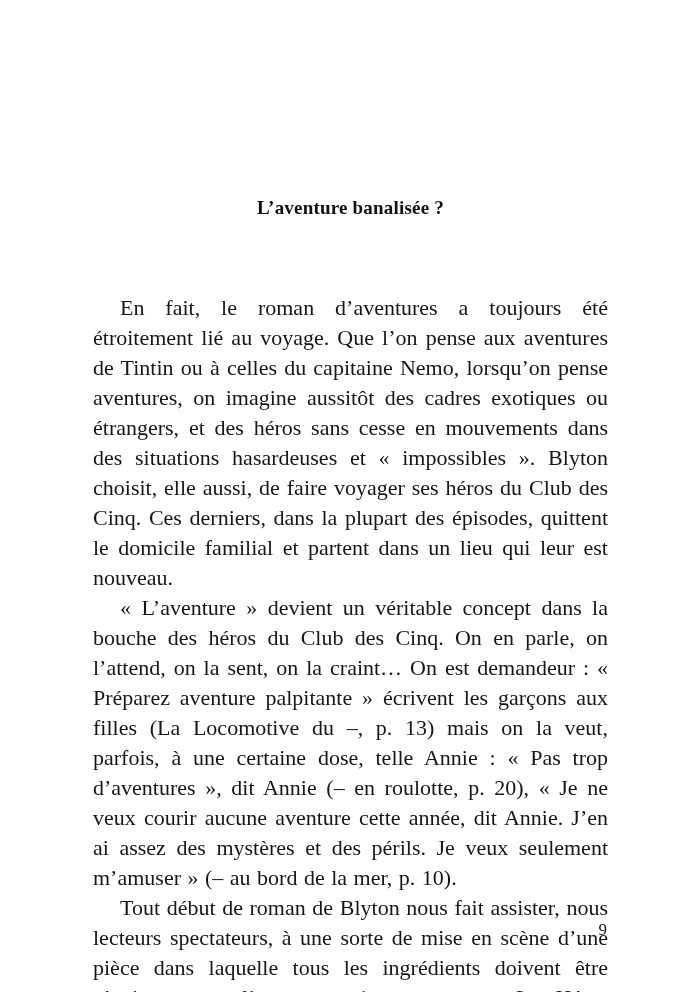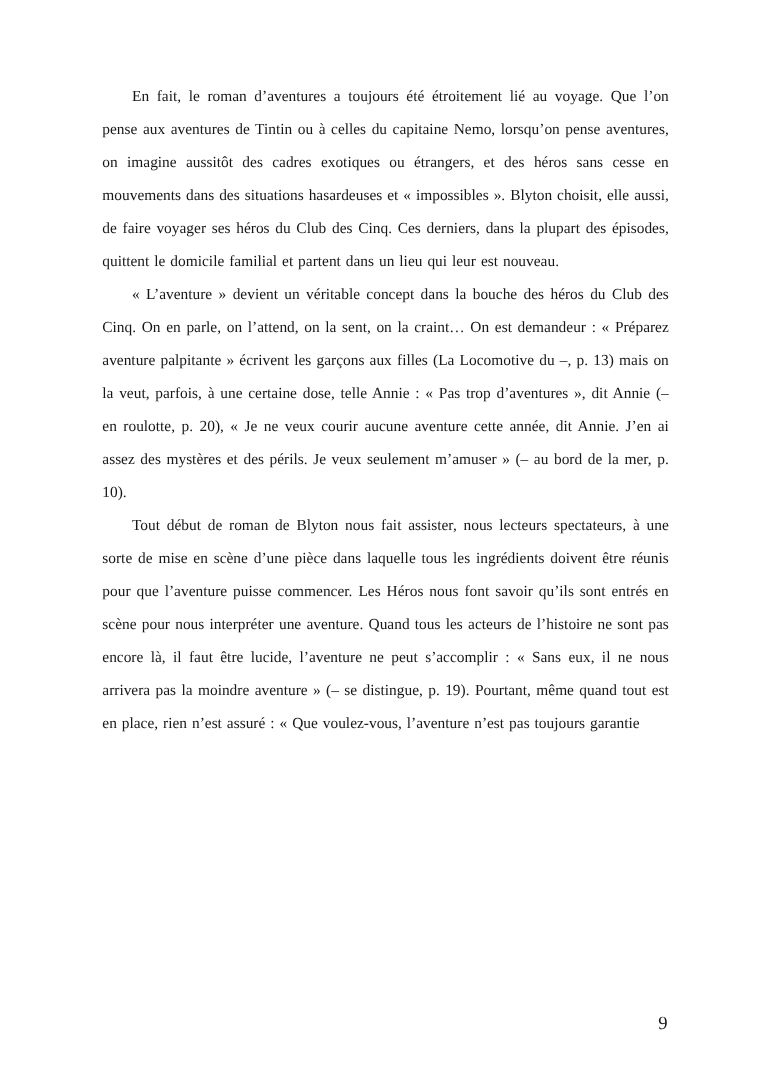--- a/index.html
+++ b/index.html
@@ -33,38 +33,39 @@
     letter-spacing: 0.2px;
     color: #111111;
   }
   .body-text {
     margin-top: 74px;
   }
   .body-text p {
     margin: 0;
     text-align: justify;
     text-indent: 27px;
-    font-size: 14px;
+    font-size: 22px;
     line-height: 30px;
     word-spacing: 1px;
     color: #161616;
   }
   .page-number {
     position: absolute;
     right: 93px;
     bottom: 52px;
     font-size: 17px;
     color: #161616;
   }
 </style>
 </head>
 <body>
 
 <div class="page">
   <div class="content">
+    <h1 class="title">L’aventure banalisée ?</h1>
     <div class="body-text">
       <p>En fait, le roman d’aventures a toujours été étroitement lié au voyage. Que l’on pense aux aventures de Tintin ou à celles du capitaine Nemo, lorsqu’on pense aventures, on imagine aussitôt des cadres exotiques ou étrangers, et des héros sans cesse en mouvements dans des situations hasardeuses et « impossibles ». Blyton choisit, elle aussi, de faire voyager ses héros du Club des Cinq. Ces derniers, dans la plupart des épisodes, quittent le domicile familial et partent dans un lieu qui leur est nouveau.</p>
       <p>« L’aventure » devient un véritable concept dans la bouche des héros du Club des Cinq. On en parle, on l’attend, on la sent, on la craint… On est demandeur : « Préparez aventure palpitante » écrivent les garçons aux filles (La Locomotive du –, p. 13) mais on la veut, parfois, à une certaine dose, telle Annie : « Pas trop d’aventures », dit Annie (– en roulotte, p. 20), « Je ne veux courir aucune aventure cette année, dit Annie. J’en ai assez des mystères et des périls. Je veux seulement m’amuser » (– au bord de la mer, p. 10).</p>
       <p>Tout début de roman de Blyton nous fait assister, nous lecteurs spectateurs, à une sorte de mise en scène d’une pièce dans laquelle tous les ingrédients doivent être réunis pour que l’aventure puisse commencer. Les Héros nous font savoir qu’ils sont entrés en scène pour nous interpréter une aventure. Quand tous les acteurs de l’histoire ne sont pas encore là, il faut être lucide, l’aventure ne peut s’accomplir : « Sans eux, il ne nous arrivera pas la moindre aventure » (– se distingue, p. 19). Pourtant, même quand tout est en place, rien n’est assuré : « Que voulez-vous, l’aventure n’est pas toujours garantie</p>
     </div>
   </div>
   <div class="page-number">9</div>
 </div>
 
 </body></html>

